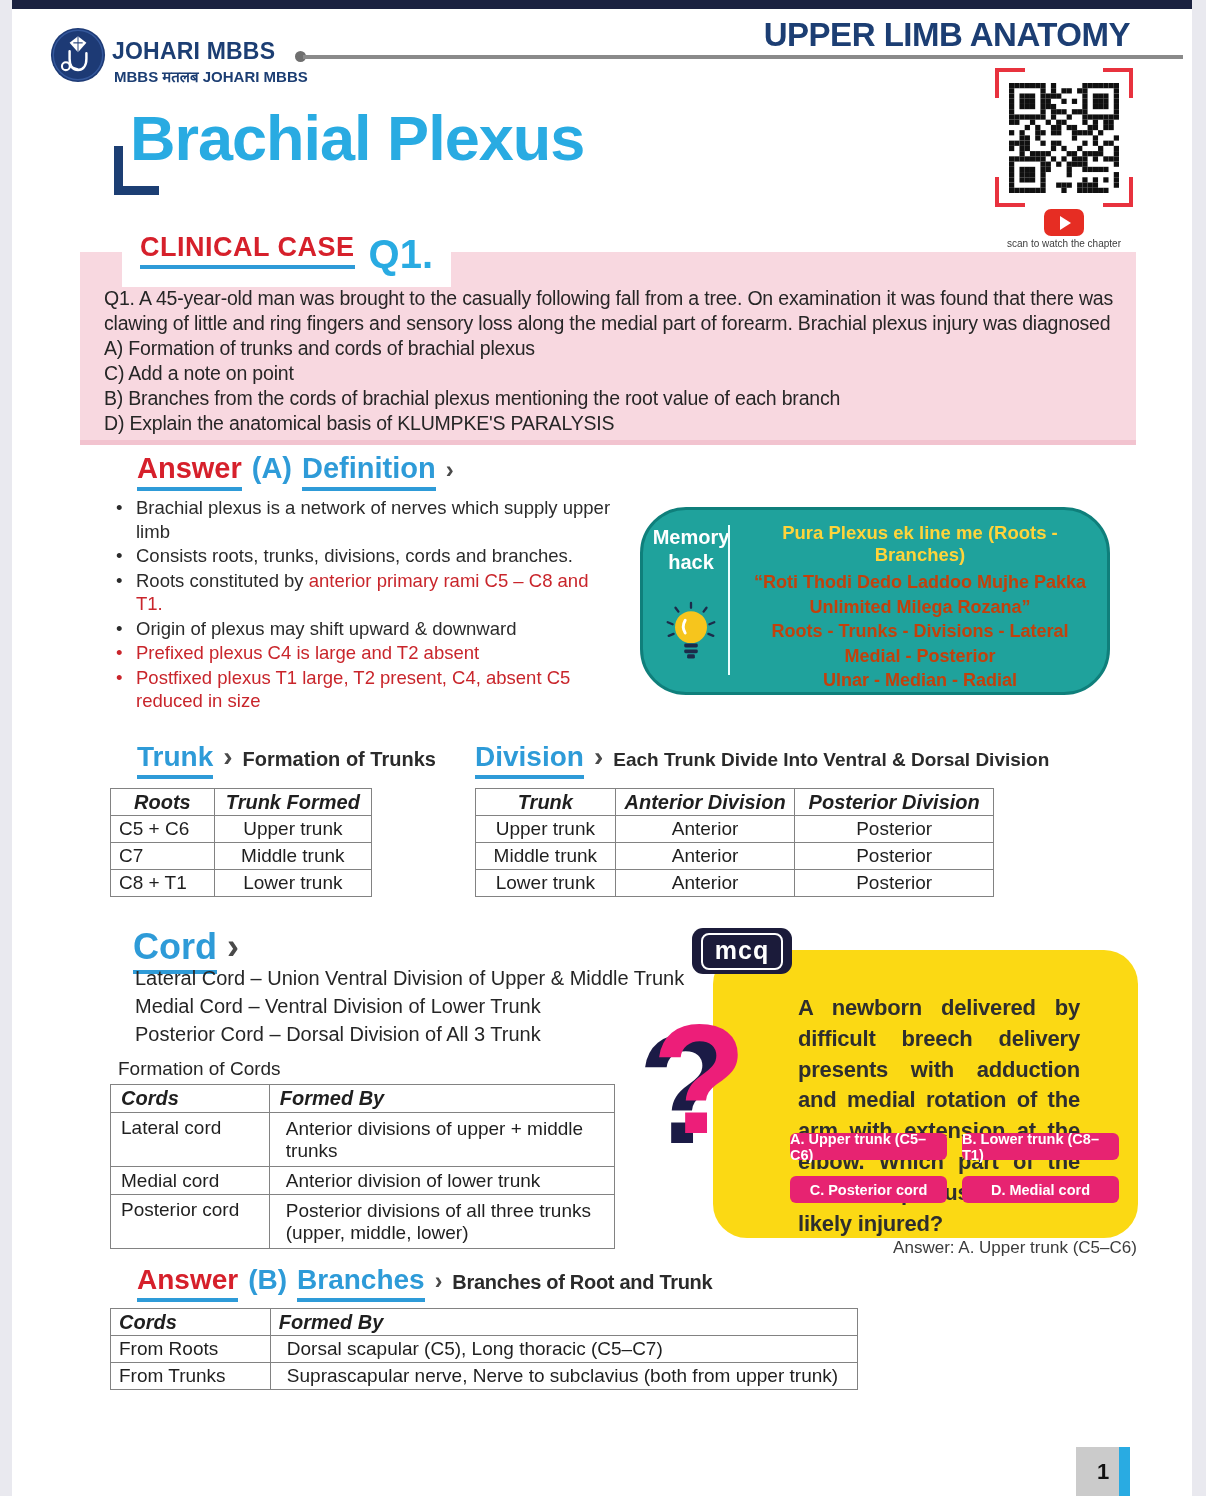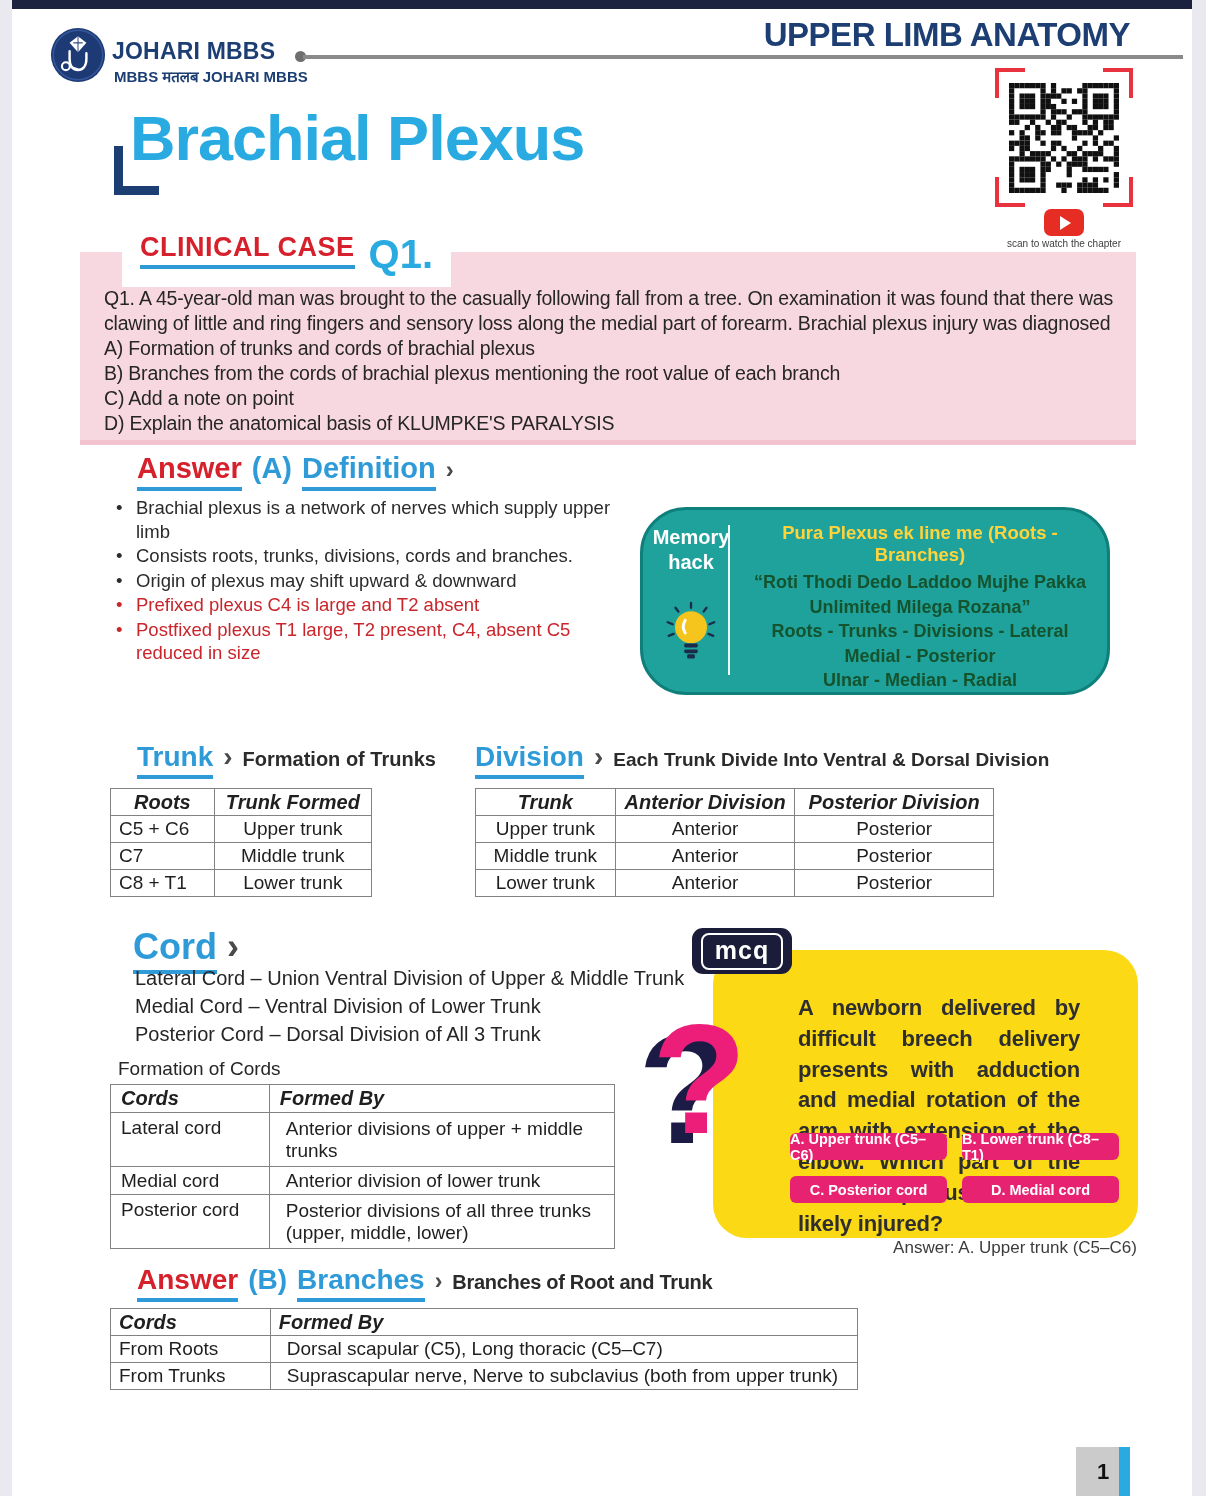--- a/index.html
+++ b/index.html
@@ -61,21 +61,21 @@
   .c-dark{color:#2b2b2b;}
   .c-red{color:#c9252b;}
 
   
   #memory-box{left:640px;top:507px;width:470px;height:188px;background:#1fa29c;border:3px solid #0f7f7b;border-radius:46px;box-sizing:border-box;}
   #memory-label{left:652px;top:525px;width:78px;text-align:center;color:#fff;font-weight:bold;font-size:20px;line-height:25px;}
   #bulb{left:660px;top:585px;width:62px;height:92px;}
   #memory-divider{left:728px;top:525px;width:2px;height:150px;background:#eafefd;}
   #memory-body{left:736px;top:522px;width:368px;text-align:center;}
   #memory-title{color:#ffd43a;font-size:18.5px;font-weight:bold;margin-bottom:4px;}
-  .mem-line{color:#14532d;font-size:18px;font-weight:bold;line-height:24.5px;}
+  .mem-line{color:#c2410c;font-size:18px;font-weight:bold;line-height:24.5px;}
 
   
   table.tbl{border-collapse:collapse;}
   table.tbl th,table.tbl td{border:1.5px solid #828282;font-size:19px;color:#1f1f1f;padding:0 8px;}
   table.tbl th{font-weight:bold;font-style:italic;font-size:20px;}
   #trunk-head{left:137px;top:741px;font-size:28px;}
   #trunk-head .sub{font-size:20px;}
   #trunk-table{left:110px;top:788px;width:262px;}
   #trunk-table th,#trunk-table td{height:26px;}
   #trunk-table td.cc,#trunk-table th.cc{text-align:center;}
@@ -383,34 +383,35 @@
   <div id="page-title" class="abs">Brachial Plexus</div>
 
   <div id="case-box" class="abs"></div>
   <div id="case-head" class="abs">
     <div id="case-label"><span class="ul">CLINICAL CASE</span></div>
     <div id="case-qnum">Q1.</div>
   </div>
   <div id="case-text" class="abs">
     <div>Q1. A 45-year-old man was brought to the casually following fall from a tree. On examination it was found that there was clawing of little and ring fingers and sensory loss along the medial part of forearm. Brachial plexus injury was diagnosed</div>
     <div>A) Formation of trunks and cords of brachial plexus</div>
+    <div>C) Add a note on point</div>
     <div>B) Branches from the cords of brachial plexus mentioning the root value of each branch</div>
-    <div>C) Add a note on point</div>
     <div>D) Explain the anatomical basis of KLUMPKE'S PARALYSIS</div>
   </div>
 
   <div id="ansA-head" class="abs sec-head">
     <span class="h-red">Answer</span>
     <span class="h-blue">(A)</span>
     <span class="h-blue ul">Definition</span>
     <span class="chev">›</span>
   </div>
   <ul id="bullets" class="abs">
     <li><span class="c-dark">Brachial plexus is a network of nerves which supply upper limb</span></li>
     <li><span class="c-dark">Consists  roots, trunks, divisions, cords and branches.</span></li>
+    <li><span class="c-dark">Roots  constituted by </span><span class="c-red">anterior primary rami C5 – C8 and T1.</span></li>
     <li><span class="c-dark">Origin of plexus may shift upward &amp; downward</span></li>
     <li class="red"><span class="c-red">Prefixed plexus  C4 is large and T2 absent</span></li>
     <li class="red"><span class="c-red">Postfixed plexus  T1 large, T2 present, C4, absent C5 reduced in size</span></li>
   </ul>
 
   <div id="memory-box" class="abs"></div>
   <div id="memory-label" class="abs">Memory hack</div>
   <svg id="bulb" class="abs" viewBox="0 0 64 74">
     <g stroke="#1c2b4a" stroke-width="2.4" stroke-linecap="round">
       <line x1="32" y1="8" x2="32" y2="13"></line>

